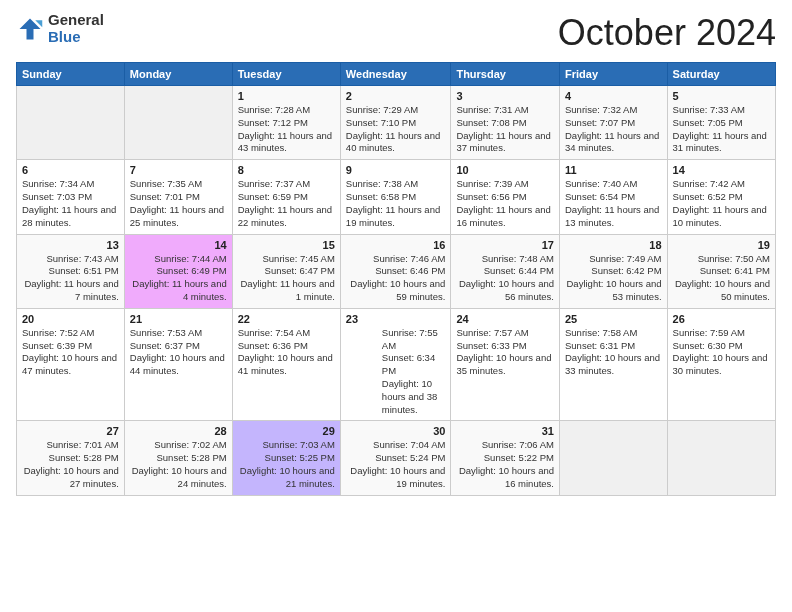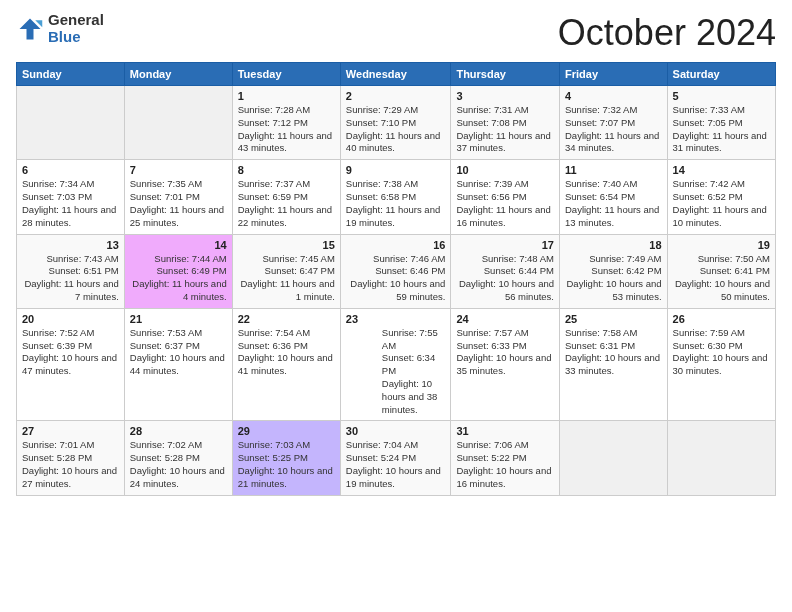--- a/index.html
+++ b/index.html
@@ -294,21 +294,21 @@
 Sunset: 6:31 PM
 Daylight: 10 hours and 33 minutes.</div>
           </td>
           <td>
             <span class="day-number">26</span>
             <div class="day-info" style="white-space: pre-line;">Sunrise: 7:59 AM
 Sunset: 6:30 PM
 Daylight: 10 hours and 30 minutes.</div>
           </td>
         </tr>
-        <tr style="background: rgb(249, 249, 249);">
+        <tr style="background: rgb(249, 249, 249); text-align: right;">
           <td style="background: rgb(249, 249, 249);">
             <span class="day-number">27</span>
             <div class="day-info" style="white-space: pre-line;">Sunrise: 7:01 AM
 Sunset: 5:28 PM
 Daylight: 10 hours and 27 minutes.</div>
           </td>
           <td style="background: rgb(249, 249, 249);">
             <span class="day-number">28</span>
             <div class="day-info" style="white-space: pre-line;">Sunrise: 7:02 AM
 Sunset: 5:28 PM

